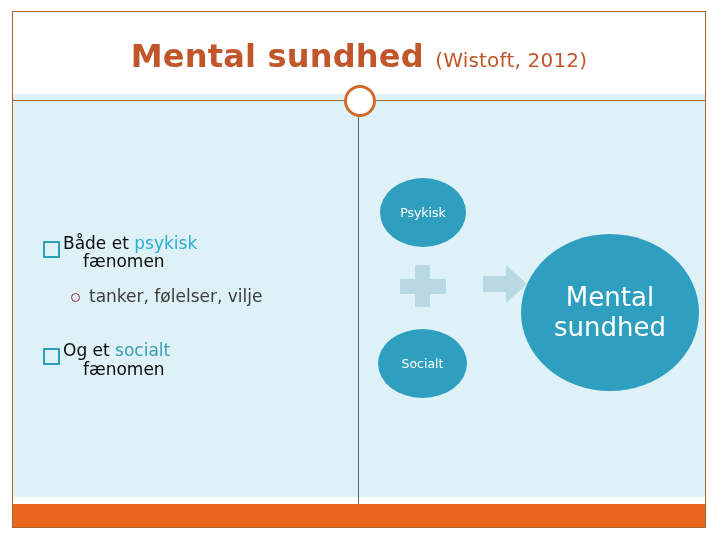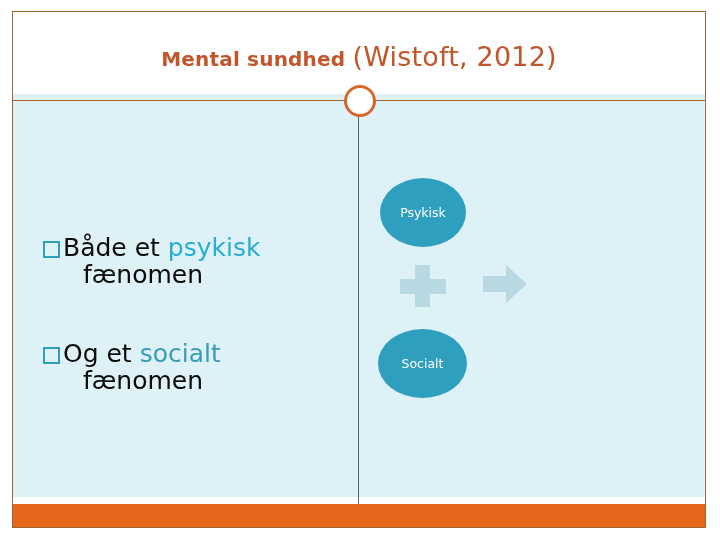--- a/index.html
+++ b/index.html
@@ -44,26 +44,26 @@
     display: flex;
     align-items: center;
     justify-content: center;
   }
   .title-text {
     white-space: nowrap;
     color: #c1562a;
     letter-spacing: 0.2px;
   }
   .title-main {
-    font-size: 20px;
+    font-size: 32px;
     font-weight: 600;
     margin-top: 16px;
   }
   .title-sub {
-    font-size: 27px;
+    font-size: 20px;
     font-weight: 400;
   }
 
   
   .title-rule {
     position: absolute;
     left: 13px;
     top: 100px;
     width: 692px;
     height: 0;
@@ -124,21 +124,21 @@
   
   .bullets {
     position: absolute;
     left: 30px;
     top: 140px;
     width: 320px;
   }
   .l1 {
     display: flex;
     align-items: flex-start;
-    font-size: 25px;
+    font-size: 17px;
     line-height: 1.08;
     color: #0c0c0c;
   }
   .l1-marker {
     flex: 0 0 auto;
     width: 17px;
     height: 17px;
     border: 2px solid #2d9fbb;
     box-sizing: border-box;
     margin-top: 7px;
@@ -235,34 +235,44 @@
         <div class="bar-h"></div>
         <div class="bar-v"></div>
       </div>
 
       <div class="arrow-icon">
         <svg width="44" height="38" viewBox="0 0 44 38" aria-hidden="true">
           <path d="M0 11 L23 11 L23 0 L44 19 L23 38 L23 27 L0 27 Z" fill="#b9d9e2"></path>
         </svg>
       </div>
 
+      <div class="node node-mental">
+        <span>
+          <span>Mental</span><br>
+          <span>sundhed</span>
+        </span>
+      </div>
     </div>
 
     <div class="bullets">
 
       <div class="l1">
         <span class="l1-marker"></span>
         <span class="l1-text">
           <span>Både et </span><span class="hl-psy">psykisk</span>
           <span class="l1-line2" style="display:block">fænomen</span>
         </span>
       </div>
 
       <div class="gap-a"></div>
 
+      <div class="l2">
+        <span class="l2-marker"></span>
+        <span>tanker, følelser, vilje</span>
+      </div>
 
       <div class="gap-b"></div>
 
       <div class="l1">
         <span class="l1-marker"></span>
         <span class="l1-text">
           <span>Og et </span><span class="hl-soc">socialt</span>
           <span class="l1-line2" style="display:block">fænomen</span>
         </span>
       </div>

